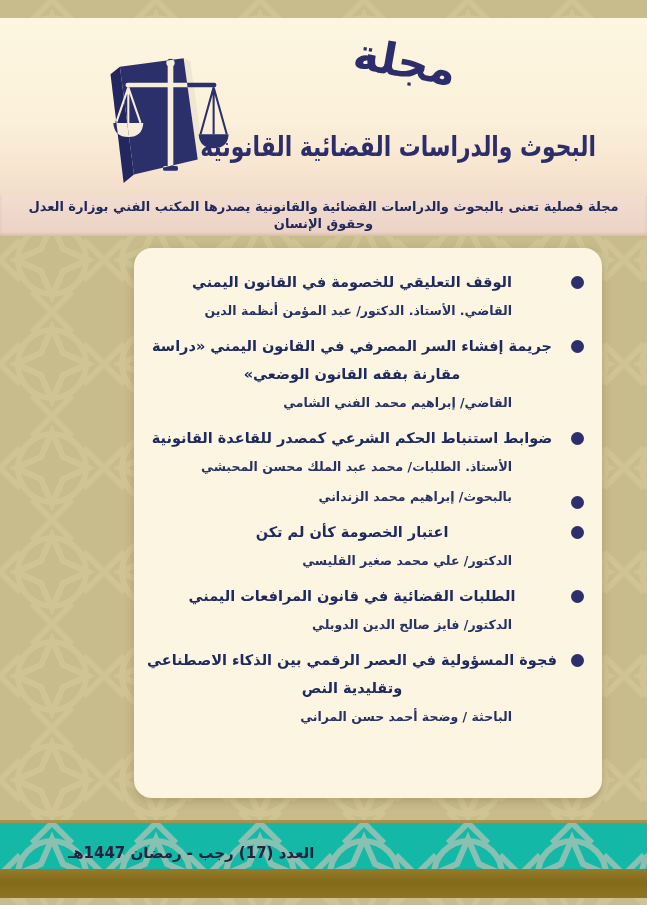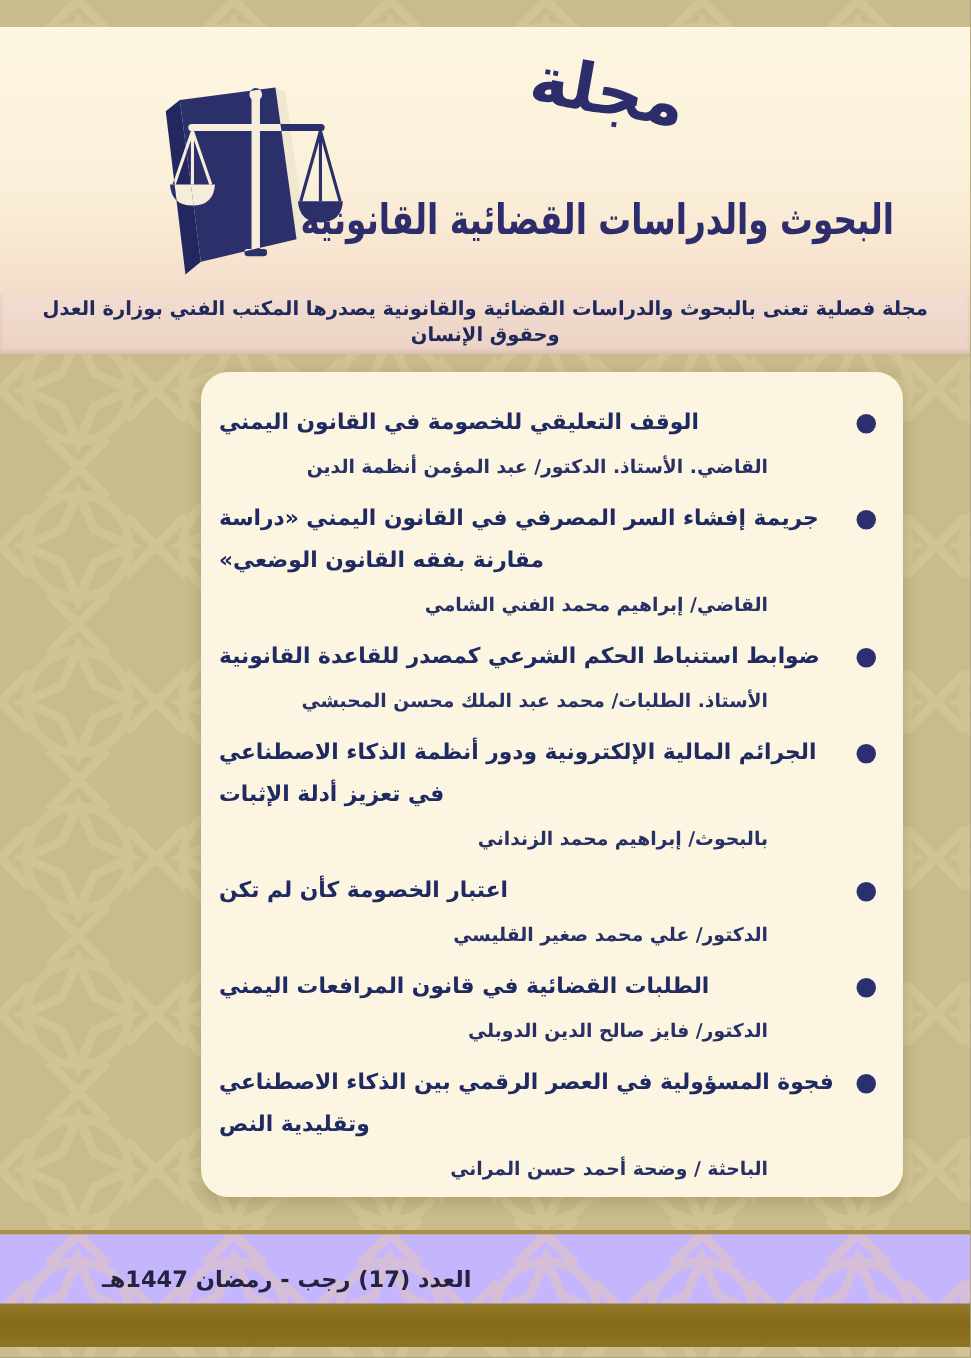--- a/index.html
+++ b/index.html
@@ -42,29 +42,29 @@
     background:#fcf5e2;border-radius:18px;box-sizing:border-box;
     padding:20px 16px 0 12px;direction:rtl;overflow:hidden;
     box-shadow:0 3px 10px rgba(110,90,40,.30);
   }
   .article{position:relative;padding-right:28px;margin-bottom:13px;}
   .bullet{
     position:absolute;right:2px;top:8px;width:13px;height:13px;
     border-radius:50%;background:#2b2f6e;
   }
   .a-title{
-    font-size:14.5px;font-weight:bold;color:#1f2a60;line-height:28px;text-align:left;
+    font-size:14.5px;font-weight:bold;color:#1f2a60;line-height:28px;text-align:center;
   }
   .a-author{
     font-size:12.5px;font-weight:bold;color:#283165;line-height:17px;
     margin:6px 46px 0 0;text-align:right;
   }
   
   .gold-line{position:absolute;left:0;top:820px;width:100%;height:3px;background:#a9914b;}
-  .footer-bar{position:absolute;left:0;top:823px;width:100%;height:60px;background:#c4b5fd;}
+  .footer-bar{position:absolute;left:0;top:823px;width:100%;height:60px;background:#14b8a6;}
   .footer-bar .pat{position:absolute;left:0;top:0;}
   .issue{
     position:absolute;left:68px;top:50%;transform:translateY(-50%);
     direction:rtl;font-size:15px;font-weight:bold;color:#23233f;white-space:nowrap;
   }
   .gold-band{
     position:absolute;left:0;top:869px;width:100%;height:29px;
     background:linear-gradient(180deg,#957b2c 0%,#826a19 45%,#8d7423 100%);
   }
 </style>
@@ -141,21 +141,20 @@
   </div>
 
   <div class="article">
     <span class="bullet"></span>
     <div class="a-title">ضوابط استنباط الحكم الشرعي كمصدر للقاعدة القانونية</div>
     <div class="a-author">الأستاذ. الطلبات/ محمد عبد الملك محسن المحبشي</div>
   </div>
 
   <div class="article">
     <span class="bullet"></span>
-    <div class="a-title">الجرائم المالية الإلكترونية ودور أنظمة الذكاء الاصطناعي في تعزيز أدلة الإثبات</div>
     <div class="a-author">بالبحوث/ إبراهيم محمد الزنداني</div>
   </div>
 
   <div class="article">
     <span class="bullet"></span>
     <div class="a-title">اعتبار الخصومة كأن لم تكن</div>
     <div class="a-author">الدكتور/ علي محمد صغير القليسي</div>
   </div>
 
   <div class="article">

